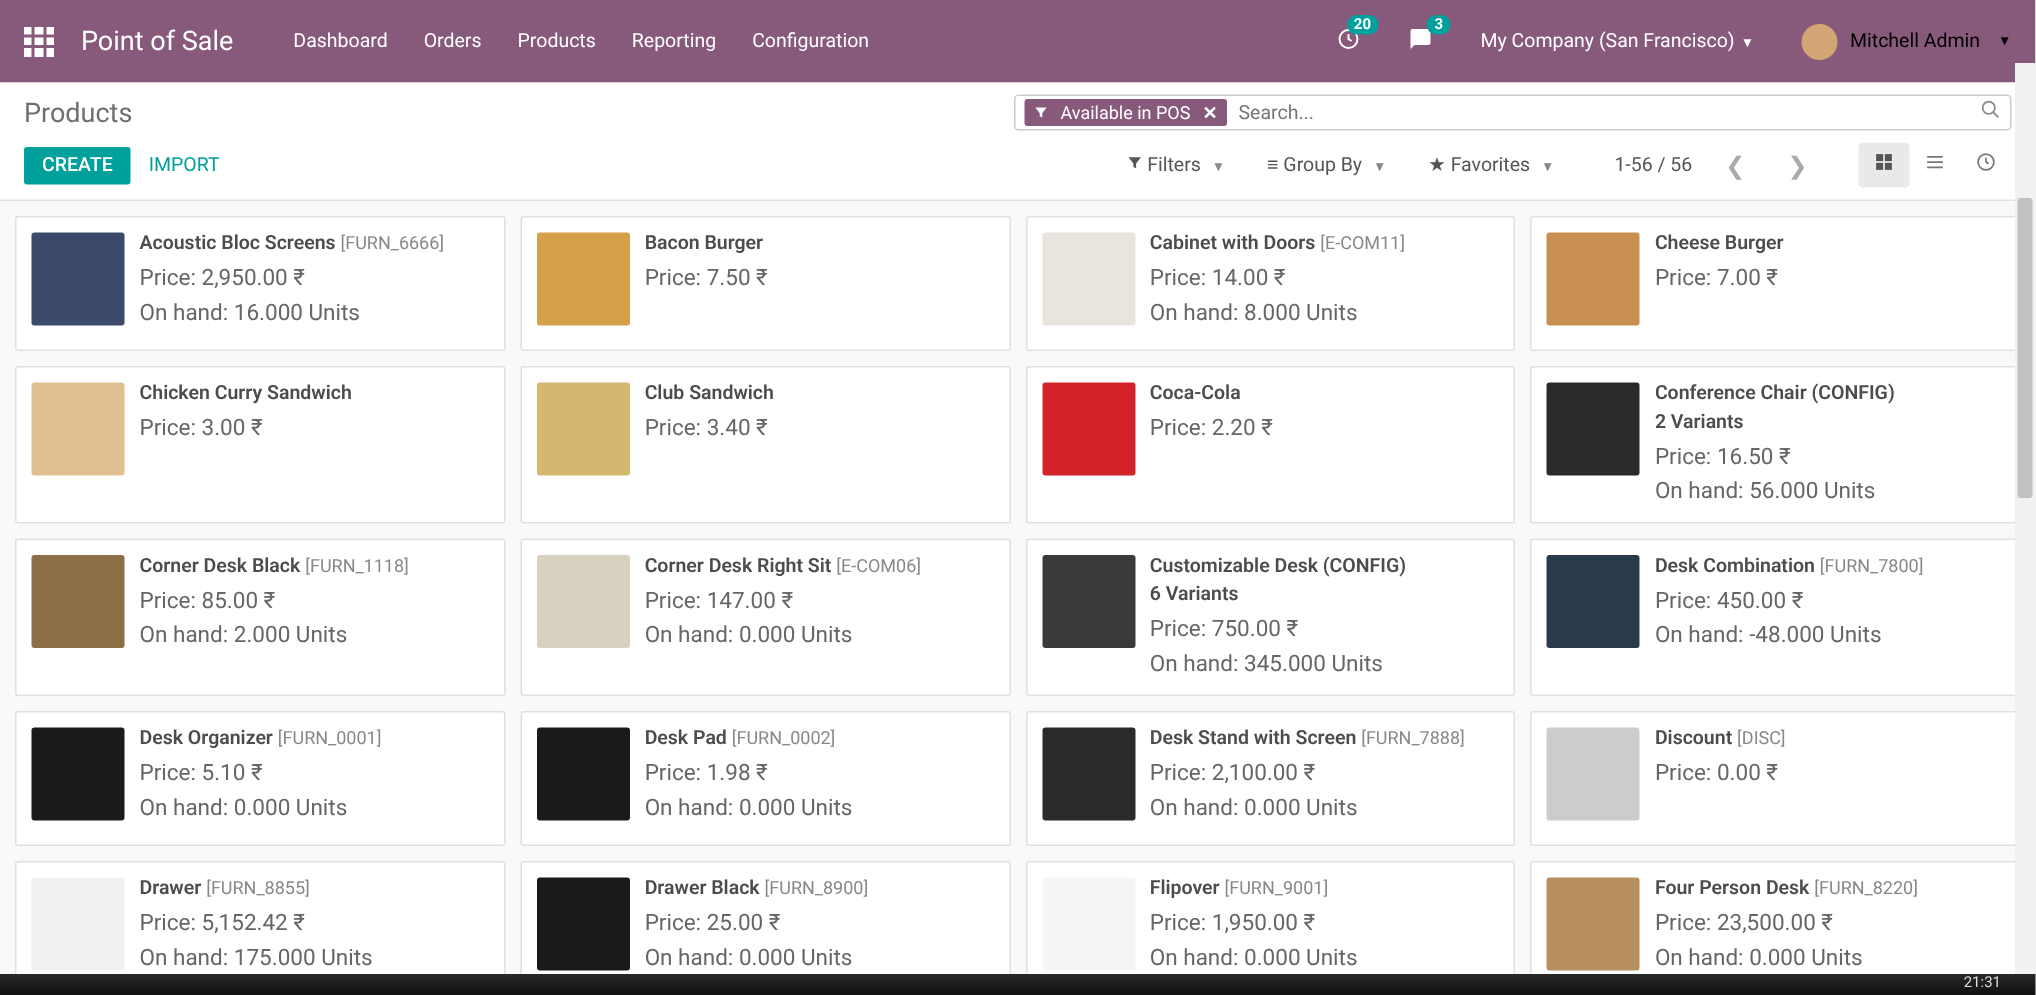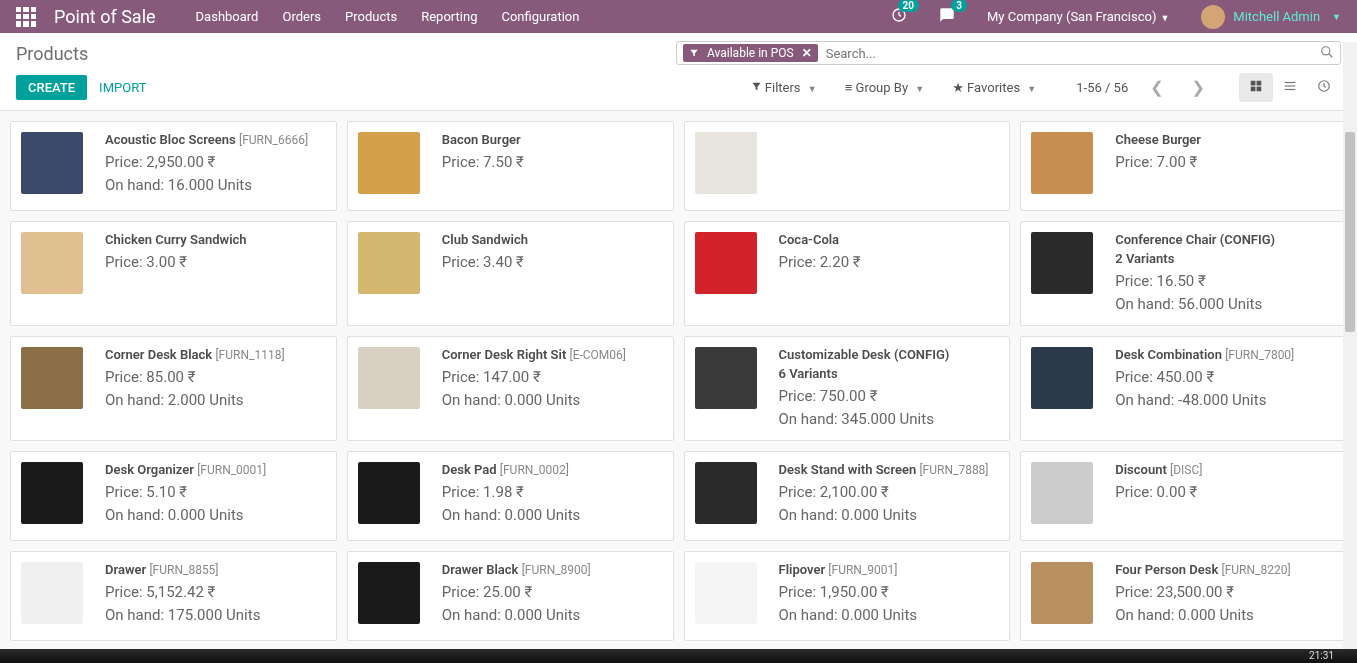--- a/index.html
+++ b/index.html
@@ -1,29 +1,29 @@
 <!DOCTYPE html>
 <html><head>
 <meta charset="utf-8">
 <style>
 * { margin: 0; padding: 0; box-sizing: border-box; font-family: -apple-system, BlinkMacSystemFont, "Segoe UI", Roboto, sans-serif; }
 body { background: #f9f9f9; font-size: 13px; color: #4c4c4c; overflow-x: hidden; }
 
 
-.navbar { background: #875A7B; height: 33px; display: flex; align-items: center; padding: 0 16px; color: #fff; }
+.navbar { background: #875A7B; height: 55px; display: flex; align-items: center; padding: 0 16px; color: #fff; }
 .apps-icon { width: 20px; height: 20px; display: grid; grid-template-columns: repeat(3,1fr); grid-gap: 2px; margin-right: 18px; cursor: pointer; }
 .apps-icon span { background: #fff; }
 .app-title { font-size: 18px; font-weight: 400; margin-right: 40px; }
 .nav-menu { display: flex; gap: 24px; }
 .nav-menu a { color: #fff; text-decoration: none; font-size: 13px; cursor: pointer; }
 .navbar-right { margin-left: auto; display: flex; align-items: center; gap: 32px; }
 .notif { position: relative; cursor: pointer; color: #fff; }
 .notif-badge { position: absolute; top: -8px; right: -12px; background: #00A09D; color: #fff; border-radius: 8px; padding: 1px 5px; font-size: 10px; font-weight: bold; }
 .company { color: #fff; font-size: 13px; cursor: pointer; }
-.user { display: flex; align-items: center; gap: 8px; color: #5eead4; cursor: pointer; }
+.user { display: flex; align-items: center; gap: 8px; color: #000000; cursor: pointer; }
 .avatar { width: 24px; height: 24px; border-radius: 50%; background: #d4a574; }
 .caret { font-size: 9px; margin-left: 4px; }
 
 
 .control-panel { background: #fff; padding: 8px 16px; border-bottom: 1px solid #e0e0e0; }
 .cp-top { display: flex; align-items: center; margin-bottom: 8px; }
 .breadcrumb { font-size: 18px; color: #6f6f6f; }
 .search-area { margin-left: auto; display: flex; align-items: center; border: 1px solid #ccc; border-radius: 3px; padding: 2px 6px; width: 665px; background: #fff; }
 .facet { background: #875A7B; color: #fff; padding: 2px 6px; border-radius: 2px; display: flex; align-items: center; gap: 6px; font-size: 12px; }
 .facet-label { padding: 0 2px; }
@@ -40,21 +40,21 @@
 .opt .caret { color: #888; }
 .pager-area { display: flex; align-items: center; gap: 16px; margin-left: 40px; }
 .pager { color: #555; text-align: center; }
 .pager-btn { background: none; border: none; cursor: pointer; color: #aaa; font-size: 16px; padding: 4px 6px; }
 .view-switch { display: flex; margin-left: 12px; }
 .view-btn { padding: 6px 10px; background: none; border: none; cursor: pointer; color: #666; }
 .view-btn.active { background: #e9e9e9; border-radius: 3px; }
 
 
 .kanban { display: grid; grid-template-columns: repeat(4, 1fr); gap: 10px; padding: 10px; background: #f9f9f9; }
-.card { background: #fff; border: 1px solid #e0e0e0; border-radius: 2px; padding: 10px; display: flex; gap: 22px; min-height: 90px; cursor: pointer; }
+.card { background: #fff; border: 1px solid #e0e0e0; border-radius: 2px; padding: 10px; display: flex; gap: 10px; min-height: 90px; cursor: pointer; }
 .card-img { width: 62px; height: 62px; flex-shrink: 0; display: flex; align-items: center; justify-content: center; border-radius: 2px; font-size: 28px; }
 .card-body { flex: 1; min-width: 0; }
 .card-title { font-weight: 600; color: #4c4c4c; font-size: 13px; margin-bottom: 4px; }
 .card-code { font-weight: 400; color: #888; font-size: 12px; }
 .card-variants { color: #4c4c4c; font-weight: 600; font-size: 13px; margin-bottom: 4px; }
 .card-line { color: #666; font-size: 15px; line-height: 1.5; }
 
 
 .taskbar { position: fixed; bottom: 0; left: 0; right: 0; height: 14px; background: linear-gradient(to bottom, #2a2a2a, #111); }
 .clock { position: fixed; bottom: 0; right: 23px; color: #ddd; font-size: 10px; line-height: 14px; }
@@ -191,20 +191,25 @@
     </div>
     <div class="card">
       <div class="card-img" style="background: rgb(212, 160, 74);"></div>
       <div class="card-body">
         <div class="card-title">Bacon Burger </div>
         <div class="card-line">Price: 7.50 ₹</div>
       </div>
     </div>
     <div class="card">
       <div class="card-img" style="background: rgb(232, 229, 222);"></div>
+      <div class="card-body">
+        <div class="card-title">Cabinet with Doors <span class="card-code">[E-COM11]</span></div>
+        <div class="card-line">Price: 14.00 ₹</div>
+        <div class="card-line">On hand: 8.000 Units</div>
+      </div>
     </div>
     <div class="card">
       <div class="card-img" style="background: rgb(200, 144, 80);"></div>
       <div class="card-body">
         <div class="card-title">Cheese Burger </div>
         <div class="card-line">Price: 7.00 ₹</div>
       </div>
     </div>
     <div class="card">
       <div class="card-img" style="background: rgb(224, 192, 144);"></div>

